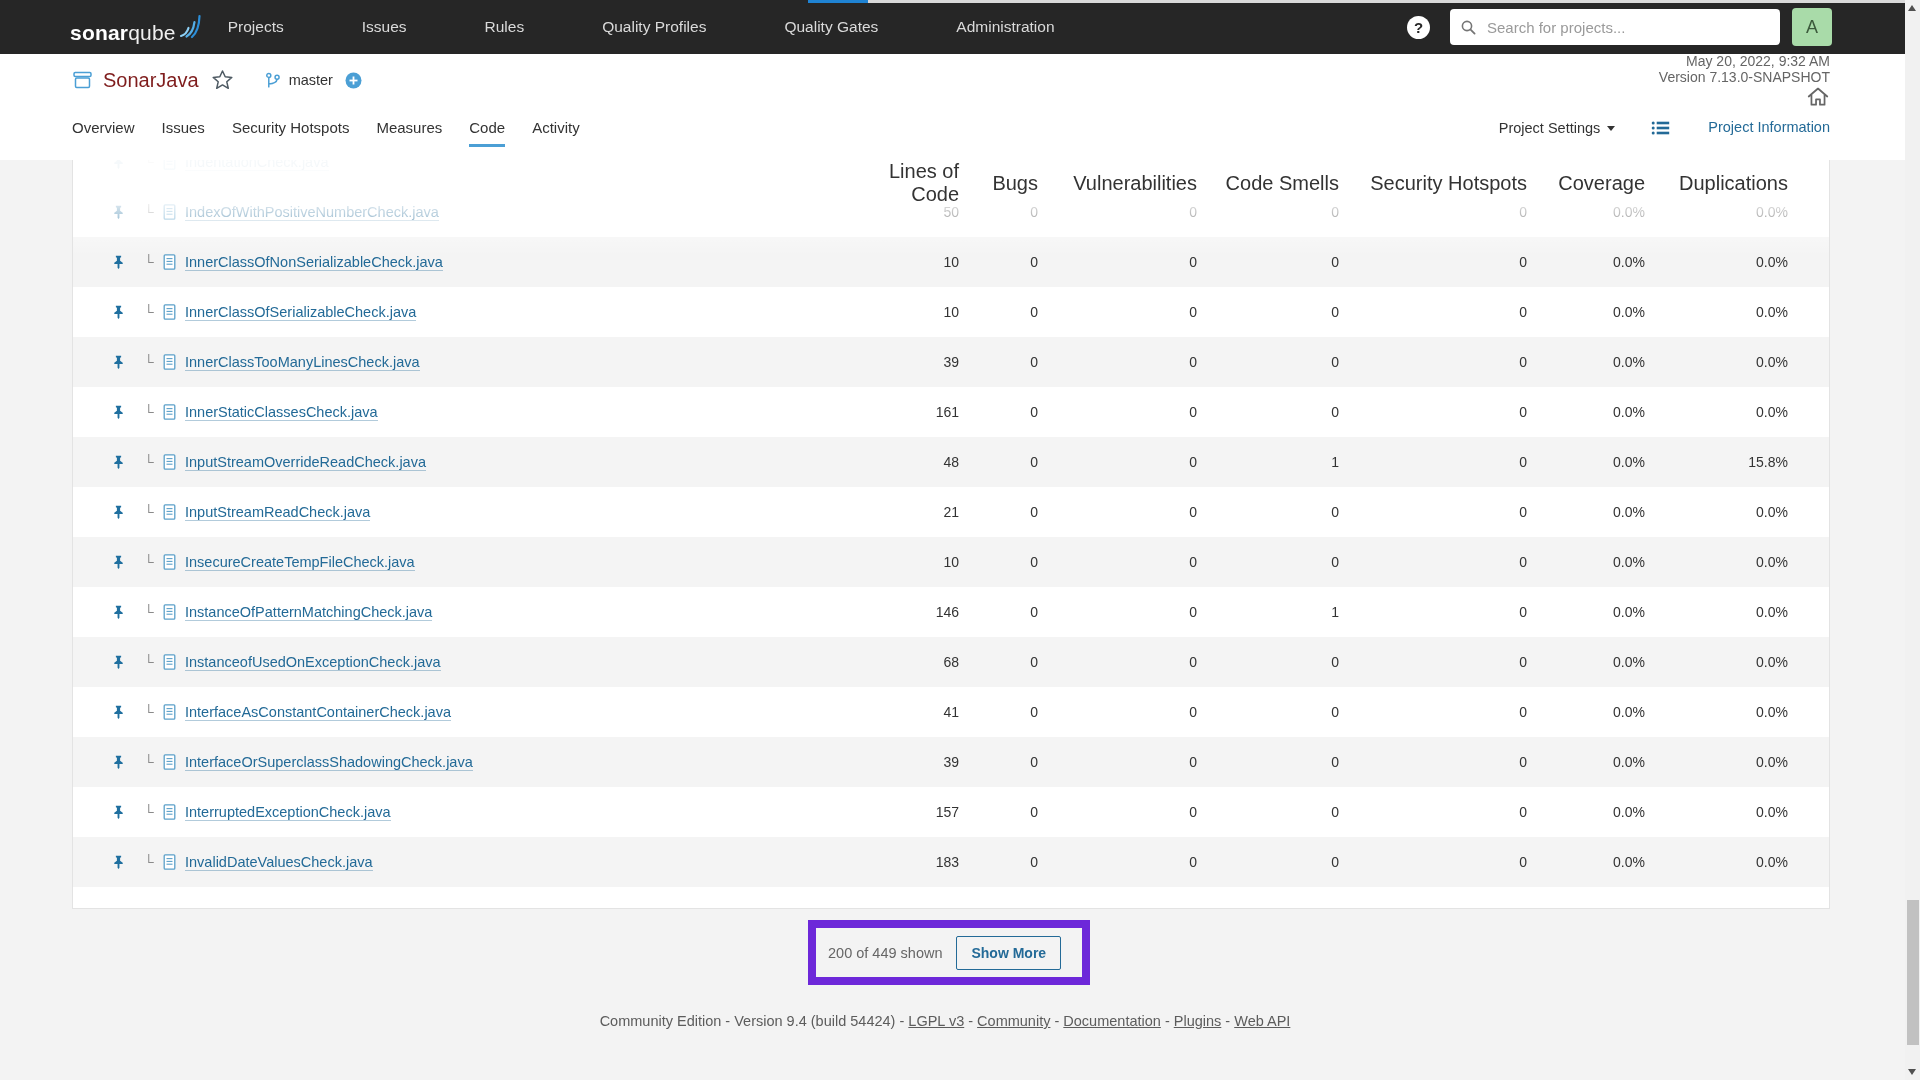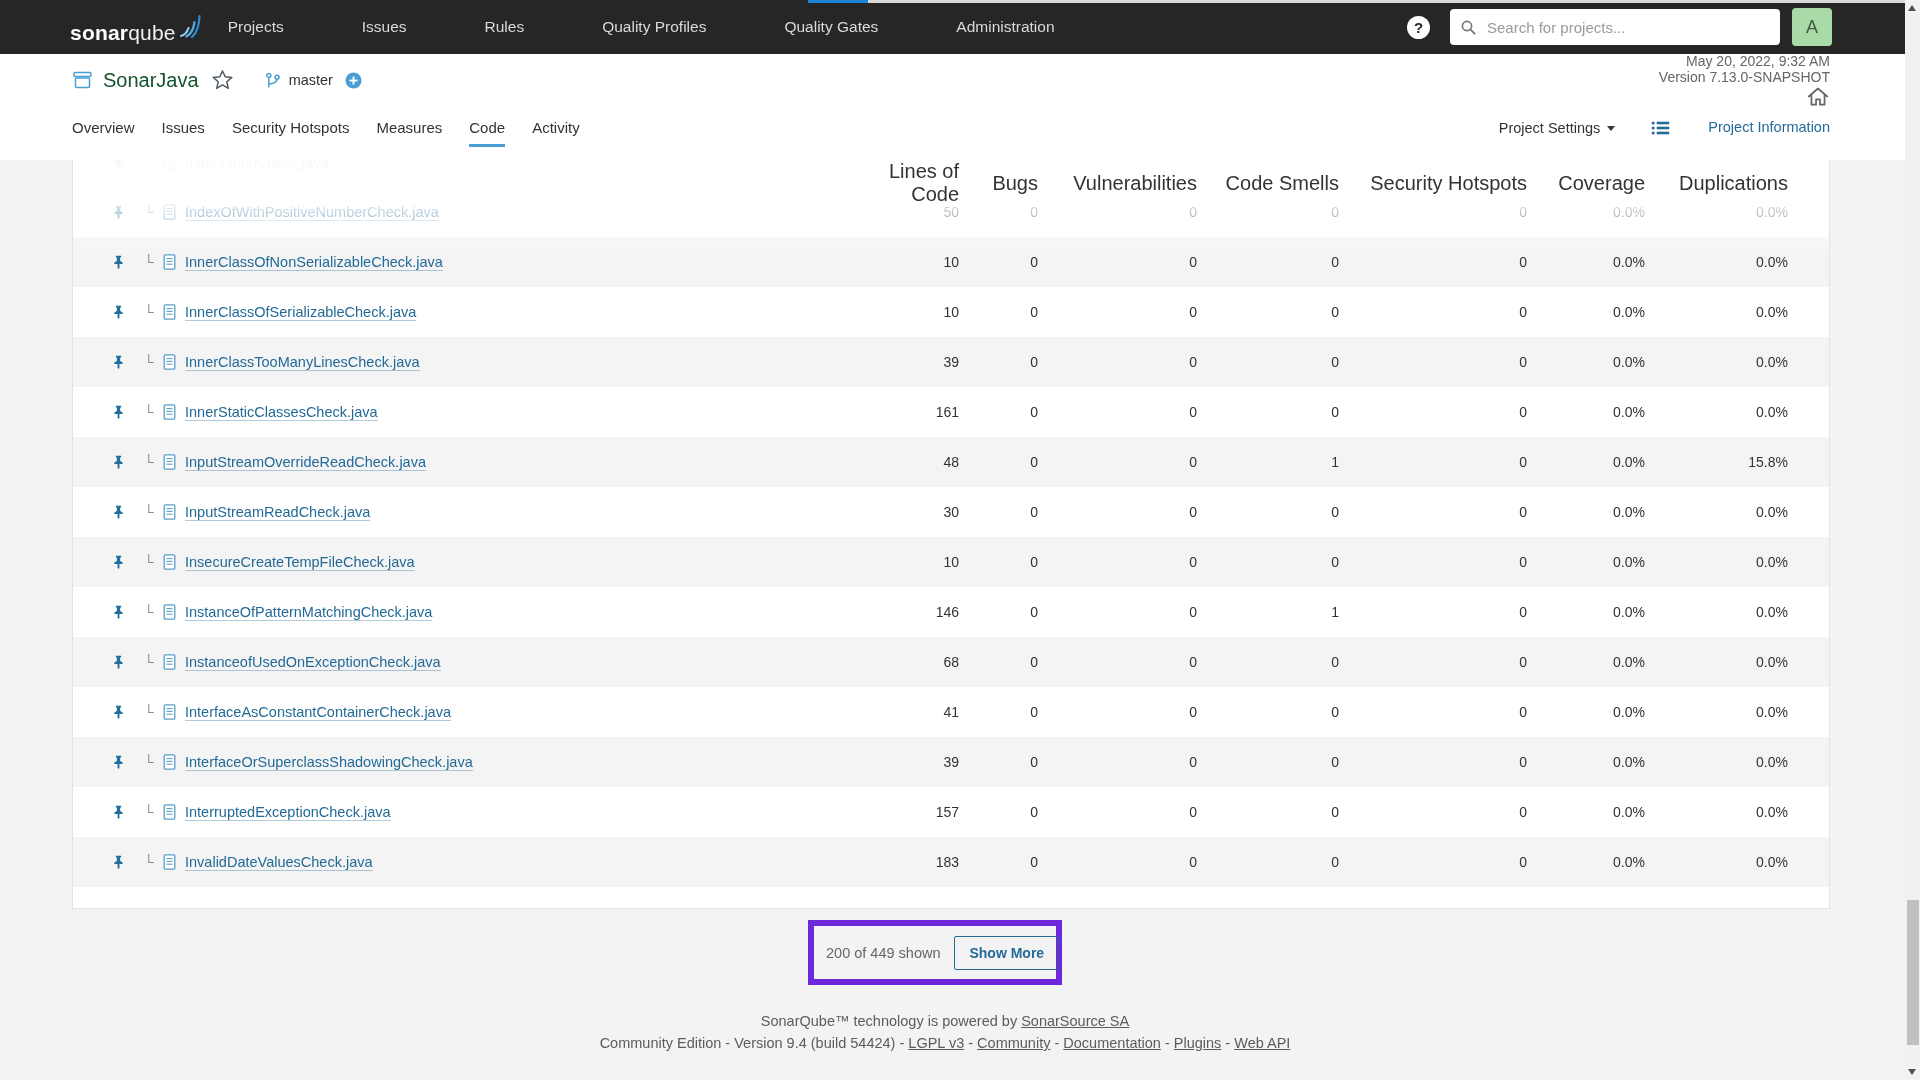--- a/index.html
+++ b/index.html
@@ -22,21 +22,21 @@
   .nav-right{margin-left:auto;display:flex;align-items:center;}
   .help-circle{width:23px;height:23px;border-radius:50%;background:#fff;color:#262626;font-weight:bold;font-size:15px;display:flex;align-items:center;justify-content:center;cursor:pointer;margin-right:20px;}
   .searchbox{width:330px;height:36px;background:#fff;border-radius:4px;display:flex;align-items:center;padding:0 10px;margin-right:12px;}
   .searchbox input{border:none;outline:none;flex:1;font-size:15px;color:#333;margin-left:8px;background:transparent;}
   .searchbox input::placeholder{color:#9a9a9a;}
   .avatar{width:40px;height:38px;border-radius:4px;background:#a9dba9;color:#3c5a3c;font-size:18px;display:flex;align-items:center;justify-content:center;cursor:pointer;}
 
   
   .project-header{position:absolute;top:54px;left:0;width:1920px;height:106px;background:#fff;padding:0 90px 0 72px;}
   .ph-row1{display:flex;align-items:center;height:52px;}
-  .ph-title{font-size:20px;color:#14532d;margin-left:10px;}
+  .ph-title{font-size:20px;color:#7f1d1d;margin-left:10px;}
   .star{margin-left:12px;cursor:pointer;display:flex;}
   .branch-ico{margin-left:30px;display:flex;}
   .branch-name{font-size:14.5px;color:#333;margin-left:8px;}
   .plus-ico{margin-left:12px;display:flex;cursor:pointer;}
   .ph-right1{margin-left:auto;display:flex;align-items:flex-end;color:#656565;font-size:14px;flex-direction:column;}
   .ph-version{margin-left:16px;}
   .home-ico{margin-left:12px;display:flex;cursor:pointer;}
   .ph-row2{display:flex;align-items:center;height:44px;}
   .tabs{list-style:none;display:flex;margin:0;padding:0;}
   .tabs li{margin-right:27px;position:relative;padding-bottom:10px;top:5px;}
@@ -61,21 +61,21 @@
   .pin{display:flex;cursor:pointer;}
   .tree-glyph{color:#8a8a8a;font-size:14px;margin-left:18px;width:12px;}
   .ficon{display:flex;margin-left:6px;}
   .flink{color:#236a97;font-size:14.5px;text-decoration:none;border-bottom:1px solid rgba(35,106,151,.35);margin-left:8px;cursor:pointer;}
   .head-table{position:absolute;top:0;left:0;width:100%;z-index:6;}
   .head-table th{height:46px;font-weight:normal;font-size:20px;vertical-align:middle;}
   .fade-overlay{position:absolute;top:0;left:0;right:0;height:96px;z-index:5;pointer-events:none;
     background:linear-gradient(to bottom,rgba(255,255,255,.96) 0%,rgba(255,255,255,.9) 42%,rgba(255,255,255,0) 100%);}
 
   
-  .pagination{position:absolute;left:808px;top:760px;width:254px;height:65px;border:6px solid #6d28d9;display:flex;align-items:center;padding:0 12px;}
+  .pagination{position:absolute;left:808px;top:760px;width:282px;height:65px;border:8px solid #6d28d9;display:flex;align-items:center;padding:0 12px;}
   .page-count{color:#666;font-size:14.5px;white-space:nowrap;}
   .show-more{margin-left:14px;background:transparent;border:1px solid #236a97;border-radius:2px;color:#236a97;font-weight:bold;font-size:14px;padding:8px 14px;cursor:pointer;white-space:nowrap;}
 
   
   .footer{position:absolute;top:850px;left:0;width:1890px;text-align:center;color:#5c5c5c;font-size:14.5px;line-height:22px;}
   .footer a{color:#5c5c5c;text-decoration:underline;cursor:pointer;}
 
   
   .vscroll{position:absolute;top:0;right:0;width:15px;height:1080px;background:#f1f1f1;z-index:50;}
   .vscroll .arr-up{position:absolute;top:5px;left:3px;width:0;height:0;border-left:4.5px solid transparent;border-right:4.5px solid transparent;border-bottom:6px solid #505050;cursor:pointer;}
@@ -440,21 +440,21 @@
           <svg width="15" height="16" viewBox="0 0 14 16">
                         <rect x="1.7" y="0.8" width="10.6" height="14.4" rx="1" fill="#fff" stroke="#5ba0c9" stroke-width="1.3"></rect>
                         <line x1="4" y1="4.6" x2="10" y2="4.6" stroke="#5ba0c9" stroke-width="1.1"></line>
                         <line x1="4" y1="7.4" x2="10" y2="7.4" stroke="#5ba0c9" stroke-width="1.1"></line>
                         <line x1="4" y1="10.2" x2="10" y2="10.2" stroke="#5ba0c9" stroke-width="1.1"></line>
                       </svg>
         </span>
         <a class="flink">InputStreamReadCheck.java</a>
       </div>
     </td>
-    <td class="num">30</td>
+    <td class="num">21</td>
     <td class="num">0</td>
     <td class="num">0</td>
     <td class="num">0</td>
     <td class="num">0</td>
     <td class="num">0.0%</td>
     <td class="num">0.0%</td>
   </tr>
 
   <tr class="code-row striped">
     <td>
@@ -687,21 +687,20 @@
           </thead>
       </table>
     </div>
 
     <div class="pagination">
       <span class="page-count">200 of 449 shown</span>
       <button class="show-more">Show More</button>
     </div>
 
     <footer class="footer">
-      <div><span>SonarQube™ technology is powered by </span><a>SonarSource SA</a></div>
       <div id="footer-line2"><span>Community Edition - Version 9.4 (build 54424)</span> - <a>LGPL v3</a> - <a>Community</a> - <a>Documentation</a> - <a>Plugins</a> - <a>Web API</a></div>
     </footer>
   </main>
 
   <div class="vscroll">
     <div class="arr-up"></div>
     <div class="thumb"></div>
     <div class="arr-dn"></div>
   </div>
 </div>

